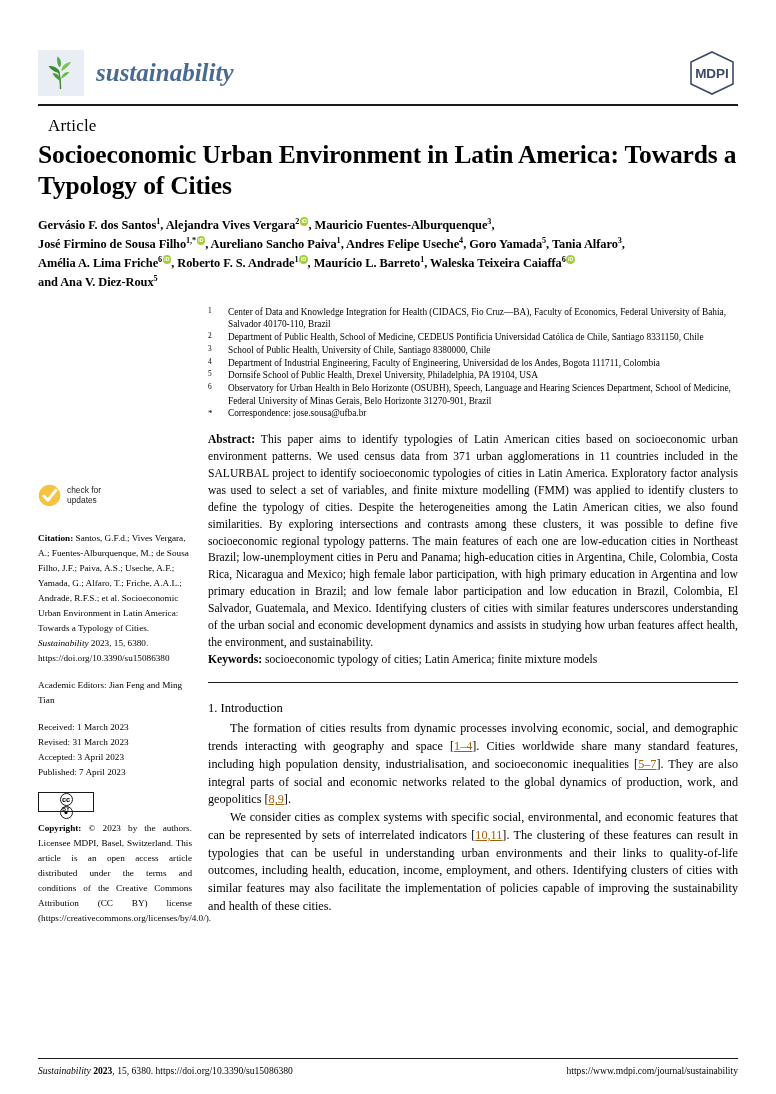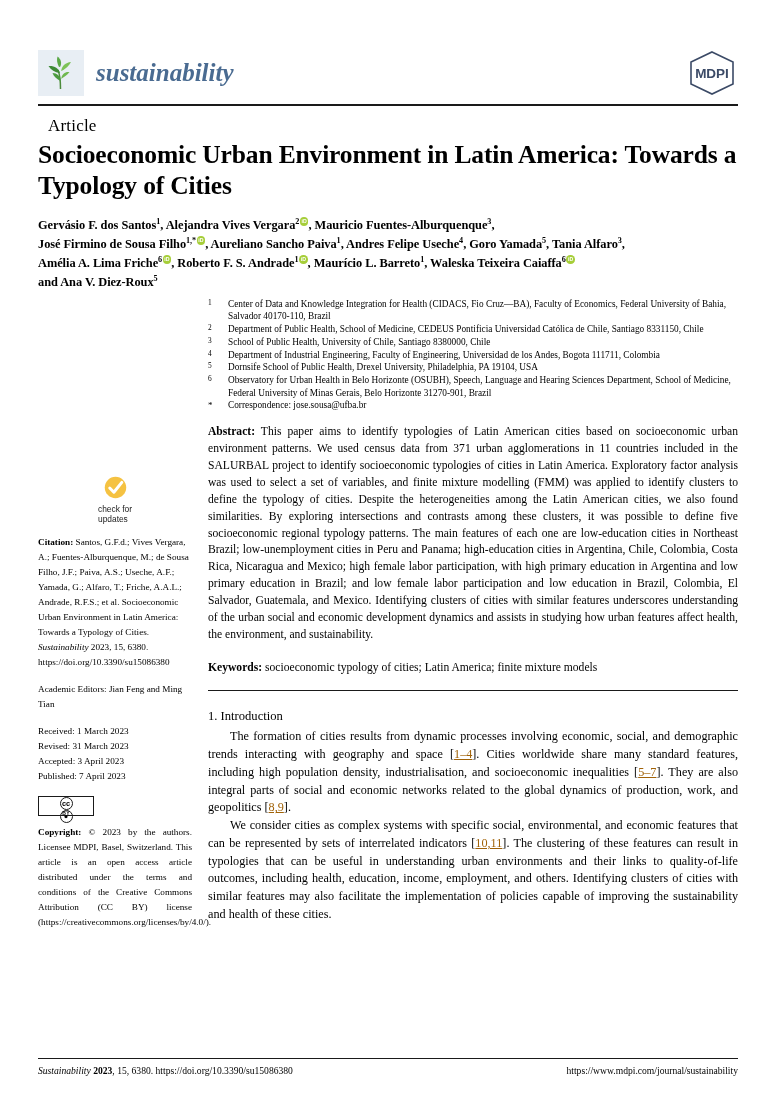--- a/index.html
+++ b/index.html
@@ -78,21 +78,21 @@
     letter-spacing: -.15px;
     margin-bottom: 14px;
   }
 
   
   .authors {
     font-size: 12.4px;
     font-weight: 700;
     line-height: 1.52;
     letter-spacing: -.05px;
-    margin-bottom: 6px;
+    margin-bottom: 14px;
   }
   .sup { font-size: 8.2px; vertical-align: super; font-weight: 700; }
   .orcid {
     display: inline-block;
     width: 8.5px; height: 8.5px;
     border-radius: 50%;
     background: #a6ce39;
     position: relative;
     top: -3px;
     margin-left: .5px;
@@ -146,22 +146,21 @@
   .right-col {
     flex: 1;
     text-align: justify;
   }
 
   
   .cfu {
     display: flex;
     align-items: center;
     gap: 6px;
-    margin-bottom: 10px;
-    flex-direction: column;
+    margin-bottom: 24px;
   }
   .cfu-check {
     width: 23px; height: 23px;
     flex: 0 0 23px;
   }
   .cfu-text {
     font-family: "Liberation Sans", sans-serif;
     font-size: 8.4px;
     line-height: 1.18;
     color: #1a1a1a;
@@ -213,21 +212,20 @@
     line-height: 1.62;
     text-align: justify;
   }
   .copyright b { font-weight: 700; }
 
   
   .abstract {
     font-size: 11.6px;
     line-height: 1.455;
     text-align: justify;
-    margin-bottom: 16px;
   }
   .abstract b { font-weight: 700; }
   .keywords {
     font-size: 11.6px;
     line-height: 1.45;
     margin-bottom: 14px;
   }
   .keywords b { font-weight: 700; }
   .sec-rule {
     border-top: 1.1px solid #1a1a1a;

